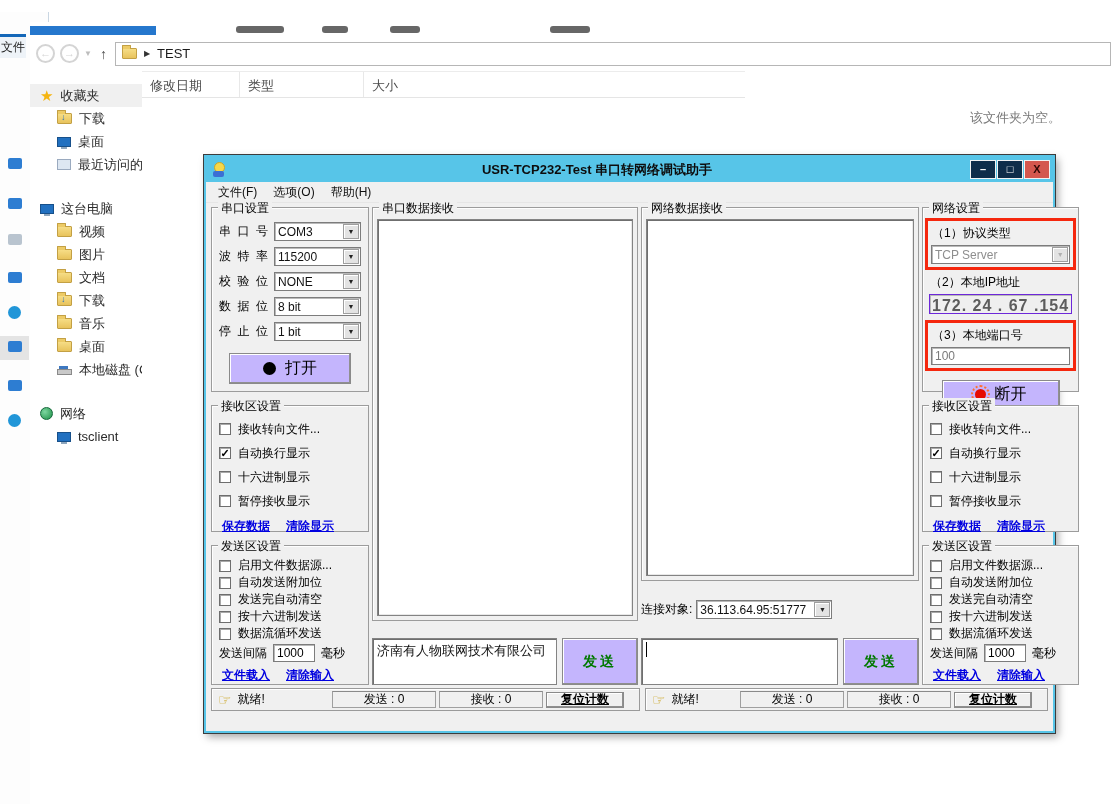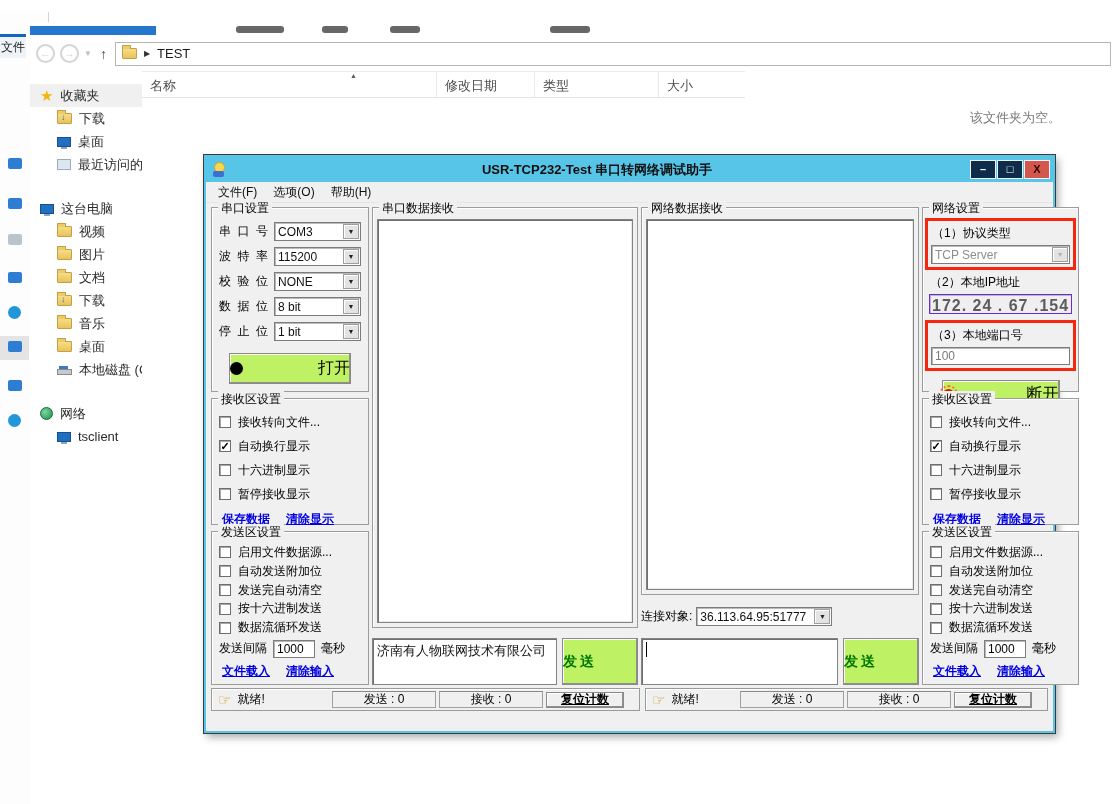--- a/index.html
+++ b/index.html
@@ -63,41 +63,41 @@
   .app-icon { width:13px; height:15px; position:relative; flex:none; }
   .app-icon::before { content:""; position:absolute; left:2px; top:0; width:9px; height:9px; background:#f7d84a; border-radius:50%; border:1px solid #c9a52a; }
   .app-icon::after { content:""; position:absolute; left:1px; bottom:0; width:11px; height:6px; background:#3b6fd4; border-radius:2px; }
   .app-title .ttl { flex:1; text-align:center; font-size:13px; font-weight:bold; color:#0d0d0d; }
   .tb-btn { width:26px; height:19px; border:1px solid #f2f2f2; background:#0e2d4a; color:#fff; font-size:11px; line-height:16px; text-align:center; font-weight:bold; margin-left:1px; }
   .tb-btn.close { background:#d4574e; color:#2d0603; }
   .menubar { height:21px; display:flex; align-items:center; gap:2px; padding-left:5px; font-size:12px; color:#111; border-bottom:1px solid #e6e6e6; flex:none; }
   .menu-item { padding:2px 7px; }
 
   .content { flex:1; display:flex; gap:3px; padding:4px 5px 2px 5px; min-height:0; }
-  .col { display:flex; flex-direction:column; gap:6px; min-height:0;border-radius:30px; }
+  .col { display:flex; flex-direction:column; gap:13px; min-height:0;border-radius:30px; }
   .col1 { width:158px; flex:none; }
   .col2 { width:266px; flex:none; }
   .col3 { width:278px; flex:none; }
   .col4 { flex:1; }
 
   .grp { border:1px solid #9c9c9c; box-shadow:1px 1px 0 rgba(255,255,255,.9) inset; position:relative; padding:11px 7px 4px; background:#f0f0f0; }
   .grp > .lg { position:absolute; top:-8px; left:6px; background:#f0f0f0; padding:0 3px; font-size:12px; color:#000; }
   .grp.h1 { height:185px; flex:none; }
   .grp.h2 { height:127px; flex:none; }
   .grp.grow { flex:1; min-height:0; display:flex; flex-direction:column; }
 
   .srow { display:flex; align-items:center; height:25px; }
   .srow .lab { width:55px; font-size:12px; text-align:justify; text-align-last:justify; padding-right:6px; }
   .dd { flex:1; height:19px; background:#fff; border:1px solid #7c7c7c; box-shadow:inset 1px 1px 0 #b9b9b9; display:flex; align-items:center; }
   .dd .val { flex:1; font-size:12px; padding:0 3px; color:#111; white-space:nowrap; overflow:hidden; }
   .dd .arw { width:16px; height:15px; margin:1px; background:#e3e3e3; border:1px solid #9e9e9e; box-shadow:inset 1px 1px 0 #fff; font-size:7px; color:#222; display:flex; align-items:center; justify-content:center; flex:none; }
   .dd.disabled .val { color:#8e8e8e; }
   .dd.disabled .arw { color:#b0b0b0; }
 
-  .btn { background:#bef264; border:1px solid #8a8a8a; box-shadow:inset -1px -1px 0 #8f8f8f, inset 1px 1px 0 #fff; color:#000; display:flex; align-items:center; justify-content:space-between; cursor:default; }
+  .btn { background:#c4b5fd; border:1px solid #8a8a8a; box-shadow:inset -1px -1px 0 #8f8f8f, inset 1px 1px 0 #fff; color:#000; display:flex; align-items:center; justify-content:center; cursor:default; }
   .btn-open { width:122px; height:31px; margin:9px auto 2px; font-size:16px; gap:9px; }
   .dot-black { width:13px; height:13px; background:#000; border-radius:50%; }
   .btn-disc { width:118px; height:29px; margin:9px auto 2px; font-size:16px; gap:9px; }
   .dot-red { width:11px; height:11px; background:#e60c00; border-radius:50%; outline:2px dotted #ff7030; outline-offset:2px; }
 
   .chk-row { display:flex; align-items:center; gap:7px; height:24px; font-size:12px; white-space:nowrap; }
   .cb { width:12px; height:12px; background:#fff; border:1px solid #6e6e6e; box-shadow:inset 1px 1px 0 #a8a8a8; font-size:11px; line-height:10px; text-align:center; flex:none; }
   .cb.checked::before { content:"✓"; font-weight:bold; color:#000; }
   .links { display:flex; gap:16px; margin:5px 0 0 3px; }
   .link { color:#0000e0; text-decoration:underline; font-size:12px; font-weight:bold; }
@@ -160,24 +160,20 @@
       <span class="nav-caret">▼</span>
       <span class="nav-up">↑</span>
       <div class="addr">
         <span class="ico-folder"></span>
         <span class="crumb-arrow">▶</span>
         <span class="addr-text">TEST</span>
       </div>
     </div>
 
     <div class="hdr-row">
-      <div class="hdr-cell" style="width:295px">
-        <span>名称</span>
-        <span class="sort-asc">▲</span>
-      </div>
       <div class="hdr-cell" style="width:98px">修改日期</div>
       <div class="hdr-cell" style="width:124px">类型</div>
       <div class="hdr-cell" style="width:84px;border-right:none">大小</div>
     </div>
 
     <div class="empty-text">该文件夹为空。</div>
 
     <div class="sidebar">
       <div class="sb-row sel">
         <span class="i-star"></span>

